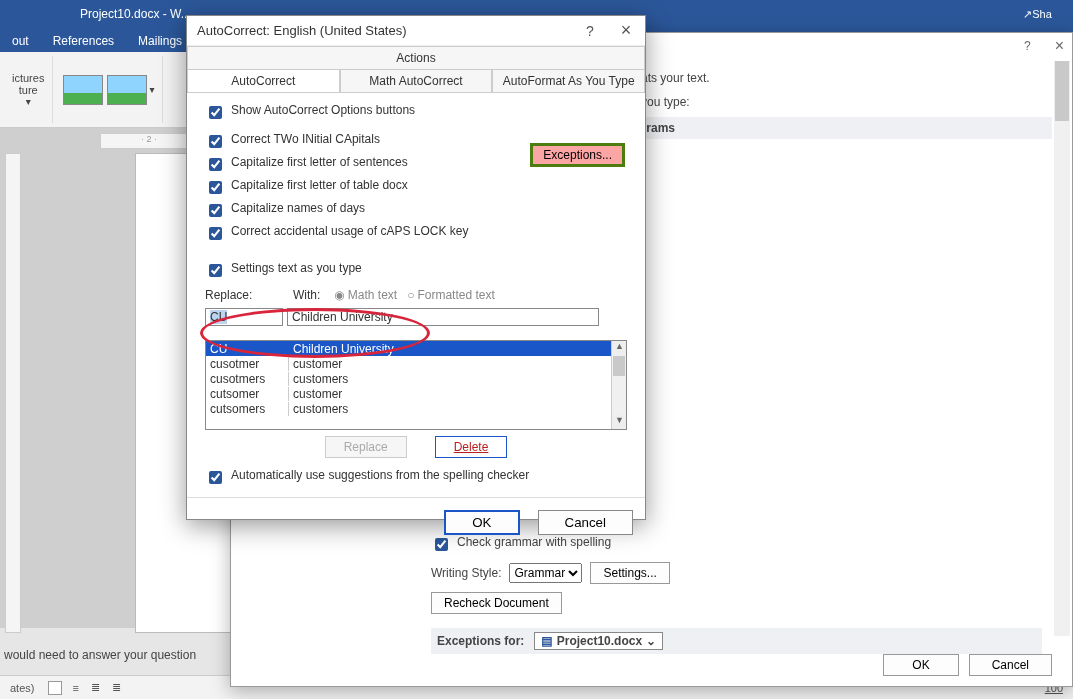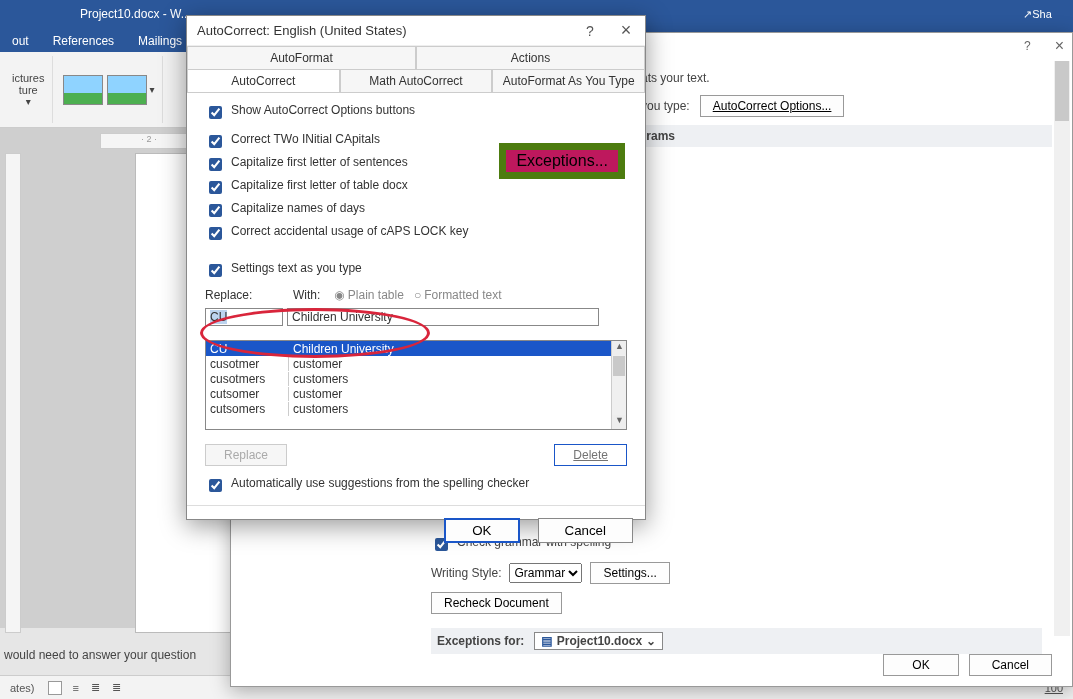--- a/index.html
+++ b/index.html
@@ -42,21 +42,21 @@
   .ac-title .ctr { margin-left:auto; display:flex; gap:18px; align-items:center;}
   .ac-title .ctr span { font-size:14px; color:#555; width:18px; text-align:center;}
   .ac-tabs { border-bottom:1px solid #ccc; }
   .ac-tabs .row { display:flex;}
   .ac-tabs .cell { flex:1; text-align:center; padding:4px 0; border:1px solid #ccc; border-bottom:none; background:#f6f6f6; font-size:12px;}
   .ac-tabs .cell.active { background:#fff; position:relative;}
   .ac-body { padding:8px 18px 8px 18px;}
   .chk { display:flex; align-items:flex-start; gap:6px; padding:2px 0; font-size:12px;}
   .chk input { width:13px; height:13px; accent-color:#2b579a;}
   .und { text-decoration: underline; }
-  .exceptions { border:7px solid #4d7c0f; background:#be185d; padding:2px 10px; font-size:16px; position:absolute; right:20px; top:127px;}
+  .exceptions { border:3px solid #4d7c0f; background:#fca5a5; padding:2px 10px; font-size:12px; position:absolute; right:20px; top:127px;}
   .field-row { display:flex; gap:10px; align-items:center; margin-top:6px;}
   .replace-lbl { width:78px;}
   .radio { display:inline-flex; align-items:center; gap:3px; color:#888;}
   .txt { border:1px solid #888; height:18px; padding:1px 4px; font-size:12px;}
   .txt.r { width:78px;}
   .txt.w { width:312px;}
   .txt .sel { background:#bcd4ef;}
 
   .ac-list { border:1px solid #888; margin-top:14px; height:90px; position:relative; font-size:12px; overflow:hidden;}
   .ac-list .row { display:flex; height:15px; align-items:center; border-bottom:0px solid #eee;}
@@ -65,23 +65,23 @@
   .ac-list .c2 { flex:1; padding-left:4px; border-left:1px solid #ccc;}
   .ac-list .row.sel .c2 { border-left:1px solid #1a56c8;}
   .ac-list .scroll { position:absolute; right:0; top:0; bottom:0; width:15px; background:#f0f0f0; border-left:1px solid #ccc;}
   .ac-list .scroll .th { position:absolute; top:15px; left:1px; width:12px; height:20px; background:#c9c9c9;}
   .ac-list .scroll .arr { position:absolute; left:0; width:15px; height:14px; text-align:center; font-size:9px; color:#666; background:#eee;}
   .ac-list .scroll .arr.up { top:0;}
   .ac-list .scroll .arr.dn { bottom:0;}
 
   .annot { position:absolute; left:200px; top:308px; width:230px; height:50px; border:3px solid #d9253b; border-radius:50%; pointer-events:none; z-index:60;}
 
-  .ac-actions { display:flex; gap:28px; justify-content:space-between; margin-top:14px;}
+  .ac-actions { display:flex; gap:28px; justify-content:center; margin-top:6px;}
   .ac-actions .btn { border:1px solid #888; padding:3px 18px; font-size:12px; background:#fdfdfd;}
-  .ac-actions .btn.primary { border:1px solid #1a56c8; color:#737373; background:#fff;}
+  .ac-actions .btn.primary { border:1px solid #1a56c8; color:#b91c1c; background:#fff;}
   .ac-actions .btn.disabled { color:#aaa; border:1px solid #ccc; background:#f6f6f6;}
   .ac-foot { border-top:1px solid #ddd; padding:12px; display:flex; gap:18px; justify-content:flex-end;}
   .ac-foot .btn { border:1px solid #888; padding:3px 26px; background:#fdfdfd;}
   .ac-foot .btn.primary { border:2px solid #1a56c8;}
 
   
   .status { position:absolute; left:0; bottom:0; height:24px; width:100%; background:#f3f3f3; border-top:1px solid #ccc; display:flex; align-items:center; padding:0 10px; font-size:11px; color:#555;}
   .gal-thumb { width:14px; height:14px; border:1px solid #999; background:#fff; display:inline-block; margin:0 4px;}
 
   .question-txt { position:absolute; left:4px; top:648px; font-size:12px; color:#444; background:transparent; z-index:2;}
@@ -125,21 +125,20 @@
 
 <div class="bg-dialog">
   <div class="head">
     <span style="margin-right:24px;">?</span>
     <span style="font-size:16px;">×</span>
   </div>
   <div class="body">
     <div style="padding:6px 0 10px 230px;">ats your text.</div>
     <div style="display:flex; gap:10px; align-items:center; padding-left:230px;">
       <span>you type:</span>
-      <button class="btn"><span class="und">AutoCorrect Options...</span></button>
     </div>
     <div class="hdr" style="margin-left:210px;">rograms</div>
 
     <div style="position:absolute; left:188px; top:390px;">
       <span style="border:1px solid #888; padding:2px 4px; font-size:10px;">⌄</span>
     </div>
     <div style="position:absolute; left:188px; top:415px;">
       <span style="border:1px solid #888; padding:2px 4px; font-size:10px;">⌄</span>
     </div>
 
@@ -176,21 +175,20 @@
 <div class="ac-dialog">
   <div class="ac-title">
     <span class="t">AutoCorrect: English (United States)</span>
     <div class="ctr">
       <span>?</span>
       <span style="font-size:18px;">×</span>
     </div>
   </div>
   <div class="ac-tabs">
     <div class="row">
-      <div class="cell">AutoFormat</div>
       <div class="cell">Actions</div>
     </div>
     <div class="row">
       <div class="cell active">AutoCorrect</div>
       <div class="cell">Math AutoCorrect</div>
       <div class="cell">AutoFormat As You Type</div>
     </div>
   </div>
 
   <div class="ac-body">
@@ -223,21 +221,21 @@
 
     <div style="height:14px;"></div>
     <label class="chk">
         <input type="checkbox" checked="" style="">
         <span>Settings text as you type</span>
       </label>
 
     <div class="field-row">
       <span class="replace-lbl">Replace:</span>
       <span>With:</span>
-      <span class="radio" style="margin-left:4px;">◉ <span>Plain table</span></span>
+      <span class="radio" style="margin-left:4px;">◉ <span>Math text</span></span>
       <span class="radio">○ <span>Formatted text</span></span>
     </div>
     <div class="field-row" style="gap:4px;">
       <div class="txt r"><span class="sel">CU</span></div>
       <div class="txt w"><span>Children University</span></div>
     </div>
 
     <div class="ac-list">
       <div id="ac-rows">
           <div class="row sel">

